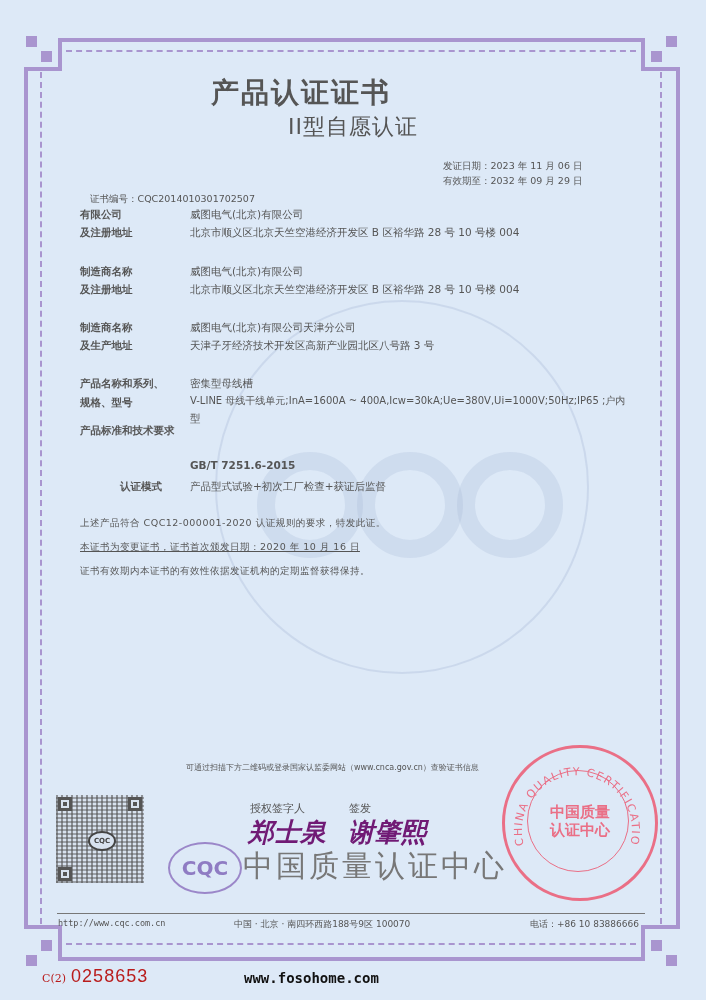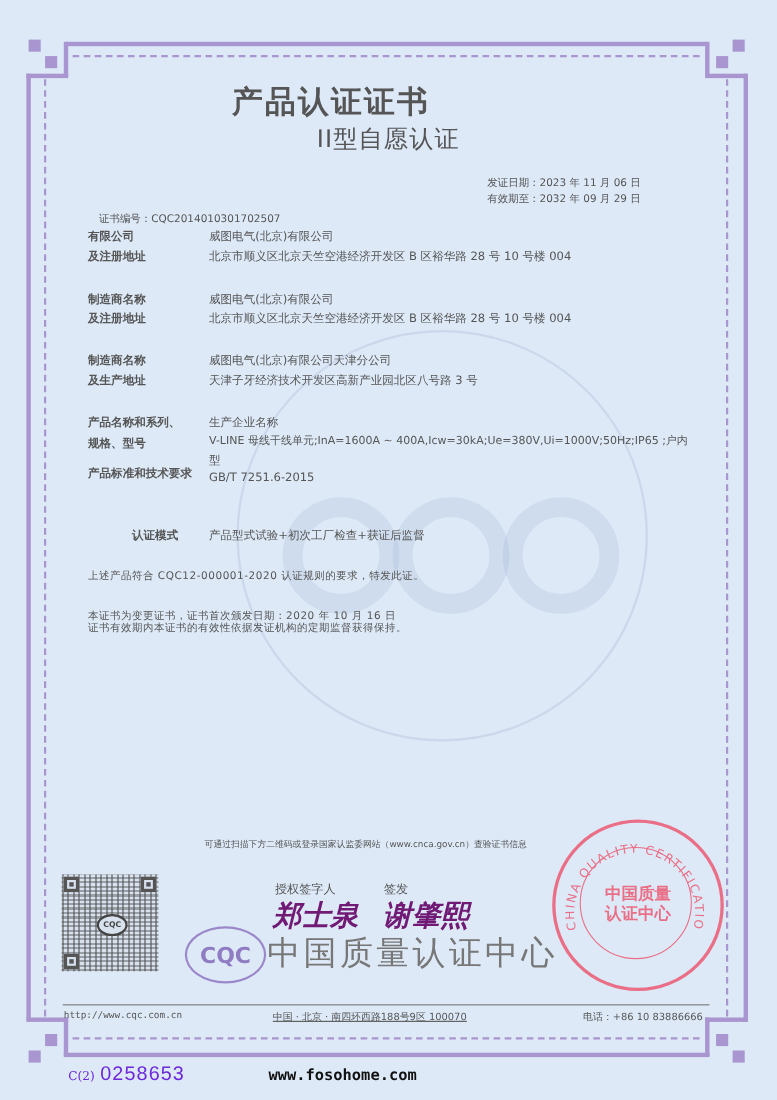--- a/index.html
+++ b/index.html
@@ -61,21 +61,21 @@
     border-radius:50%; border:2px solid #9b87c9;
     color:#8f7cc3; font-weight:bold; font-size:20px; text-align:center; line-height:48px;
     font-family:"DejaVu Sans", sans-serif;
   }
   .cqc-name {
     position:absolute; left:243px; top:846px; font-size:30px; color:#777; letter-spacing:3px;
   }
   .sig { position:absolute; font-family:"DejaVu Serif", serif; font-weight:bold; color:#701a75; font-size:26px; font-style:italic; }
   .footer-line { position:absolute; left:57px; top:913px; width:588px; height:1px; background:#777; }
   .footer { position:absolute; top:918px; font-size:9px; color:#555; }
-  .serial { position:absolute; left:42px; top:966px; color:#6d28d9;margin-left:20px; }
+  .serial { position:absolute; left:42px; top:966px; color:#b91c1c; }
   .site { position:absolute; left:244px; top:970px; font-family:"DejaVu Sans Mono", monospace; font-weight:bold; font-size:14px; color:#111; }
 </style>
 </head>
 <body>
 
 <div>
 
   <div class="frame" style="left:60px;top:38px;width:583px;height:4px;"></div>
   <div class="frame" style="left:58px;top:38px;width:4px;height:32px;"></div>
   <div class="frame" style="left:24px;top:67px;width:38px;height:4px;"></div>
@@ -133,35 +133,35 @@
 </div>
 <div>
   <div class="lbl" style="top:321px;">制造商名称</div>
   <div class="lbl" style="top:339px;">及生产地址</div>
   <div class="val" style="top:321px;">威图电气(北京)有限公司天津分公司</div>
   <div class="val" style="top:339px;">天津子牙经济技术开发区高新产业园北区八号路 3 号</div>
 </div>
 <div>
   <div class="lbl" style="top:377px;">产品名称和系列、</div>
   <div class="lbl" style="top:396px;">规格、型号</div>
-  <div class="val" style="top:377px;">生产企业名称</div>
+  <div class="val" style="top:377px;">密集型母线槽</div>
   <div class="val" style="top:394px;font-size:10px;">V-LINE  母线干线单元;InA=1600A ~ 400A,Icw=30kA;Ue=380V,Ui=1000V;50Hz;IP65 ;户内</div>
   <div class="val" style="top:412px;">型</div>
 </div>
 <div>
   <div class="lbl" style="top:424px;">产品标准和技术要求</div>
-  <div class="val" style="top:428px;">GB/T 7251.6-2015</div>
+  <div class="val" style="top:459px;font-weight:bold;">GB/T 7251.6-2015</div>
 </div>
 <div>
   <div class="lbl" style="top:480px;margin-left:40px;">认证模式</div>
   <div class="val" style="top:480px;">产品型式试验+初次工厂检查+获证后监督</div>
 </div>
 
 <div class="note" style="top:517px;">上述产品符合 CQC12-000001-2020 认证规则的要求，特发此证。</div>
-<div class="note" style="top:554px;">本证书为变更证书，证书首次颁发日期：2020 年 10 月 16 日</div>
+<div class="note" style="top:541px;text-decoration:underline;">本证书为变更证书，证书首次颁发日期：2020 年 10 月 16 日</div>
 <div class="note" style="top:565px;">证书有效期内本证书的有效性依据发证机构的定期监督获得保持。</div>
 
 <div class="abs" style="left:186px;top:762px;font-size:8px;color:#555;">可通过扫描下方二维码或登录国家认监委网站（www.cnca.gov.cn）查验证书信息</div>
 
 <div class="qr">
   <div class="qr-finder" style="left:2px;top:2px;"></div>
   <div class="qr-finder" style="right:2px;top:2px;"></div>
   <div class="qr-finder" style="left:2px;bottom:2px;"></div>
   <div class="qr-logo">CQC</div>
 </div>
@@ -182,20 +182,20 @@
     <text font-size="11" fill="#ea6f86" font-family="DejaVu Sans, sans-serif" letter-spacing="1.5">
       <textPath href="#arc">CHINA QUALITY CERTIFICATION CENTRE</textPath>
     </text>
   </svg>
   <div class="stamp-inner"></div>
   <div class="abs" style="left:40px;top:55px;font-size:15px;color:#ea6f86;font-weight:bold;width:70px;text-align:center;line-height:18px;">中国质量认证中心</div>
 </div>
 
 <div class="footer-line"></div>
 <div class="footer" style="left:58px;font-family:'DejaVu Sans Mono',monospace;font-size:8.5px;">http://www.cqc.com.cn</div>
-<div class="footer" style="left:248px;text-decoration:underline;">中国 · 北京 · 南四环西路188号9区   100070</div>
+<div class="footer" style="left:234px;">中国 · 北京 · 南四环西路188号9区   100070</div>
 <div class="footer" style="left:530px;">电话：+86 10 83886666</div>
 
 <div class="serial">
   <span style="font-size:11px;font-family:'DejaVu Serif',serif;">C(2)</span>
   <span style="font-size:18px;font-family:'Liberation Sans',sans-serif;letter-spacing:1px;">0258653</span>
 </div>
 <div class="site">www.fosohome.com</div>
 
 </body></html>

